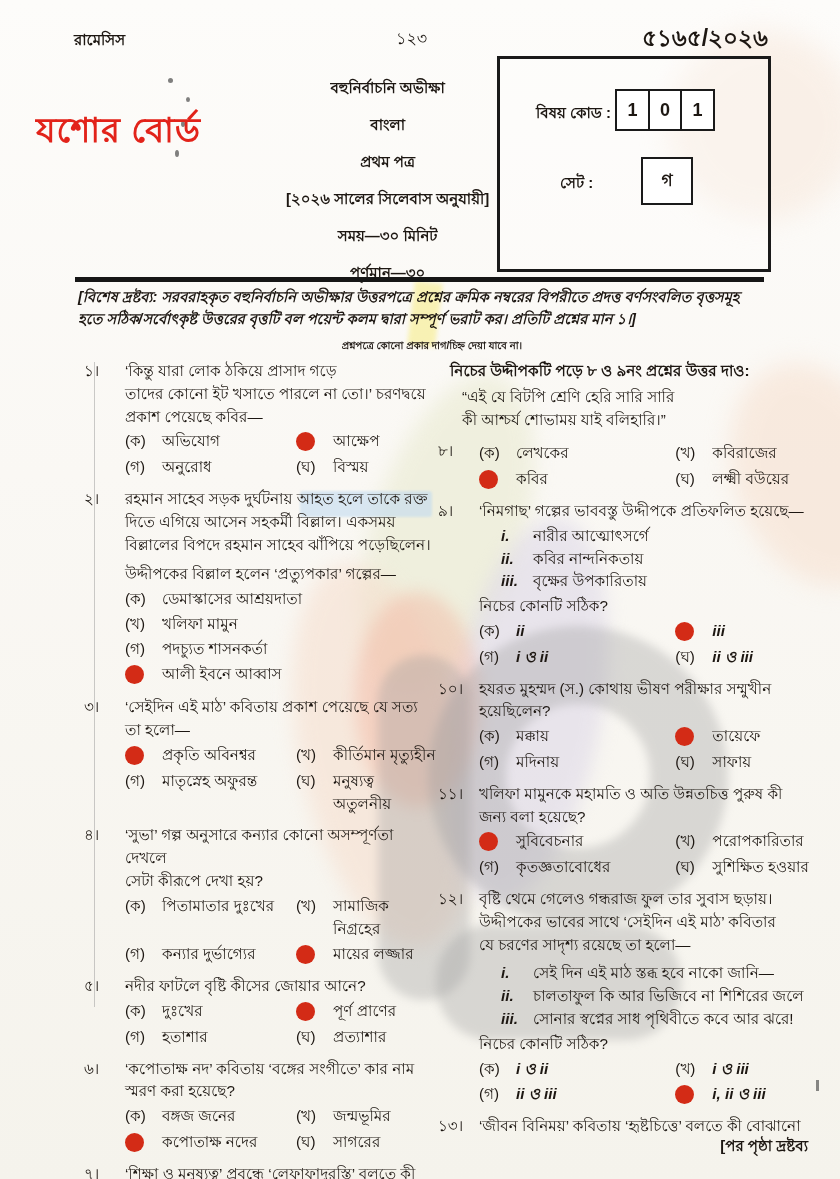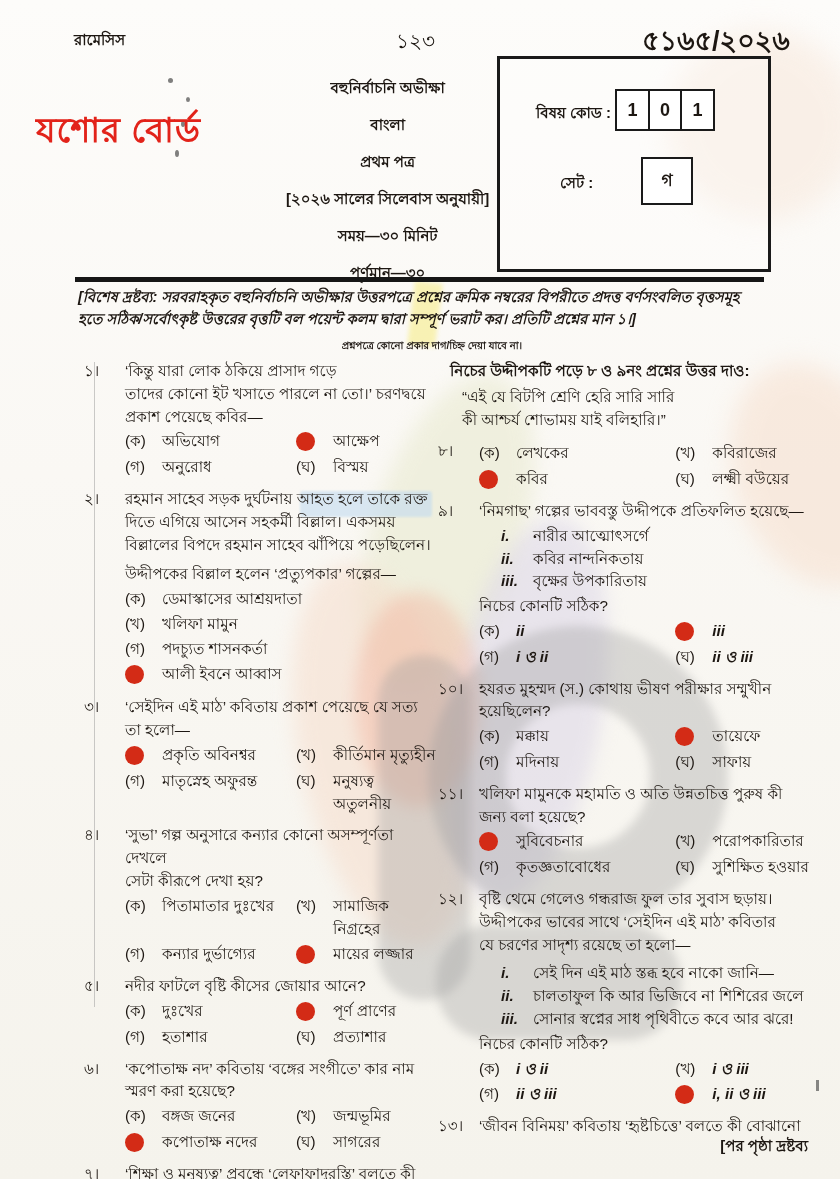--- a/index.html
+++ b/index.html
@@ -18,22 +18,22 @@
   .wm-gray-bar{left:378px;top:655px;width:92px;height:345px;border-radius:46px;background:#9d9d9d;opacity:.34;filter:blur(5px);}
   .wm-gray-blob{left:436px;top:925px;width:245px;height:115px;border-radius:55px;background:#9d9d9d;opacity:.34;filter:blur(5px);}
   .hl-yellow{left:411px;top:282px;width:28px;height:64px;background:#f7ee92;opacity:.65;filter:blur(2px);transform:rotate(7deg);}
   .hl-blue{left:300px;top:491px;width:132px;height:26px;background:#bed9f1;opacity:.55;border-radius:3px;filter:blur(1px);}
   .ink-dot{position:absolute;z-index:2;background:#4a4a4a;border-radius:50%;opacity:.7;}
   .stray-mark{position:absolute;left:816px;top:1080px;width:3px;height:11px;background:#3a3a3a;opacity:.6;z-index:2;}
   .fold-line{position:absolute;left:94px;top:362px;width:1px;height:645px;background:#8d8d8d;opacity:.45;z-index:1;}
   
   .z{position:relative;z-index:3;}
   .brand{position:absolute;left:74px;top:28px;font-size:15px;font-weight:bold;}
-  .pageno{position:absolute;left:396px;top:26px;font-size:20px;}
-  .serial{position:absolute;left:642px;top:20px;font-size:27px;font-weight:bold;}
+  .pageno{position:absolute;left:396px;top:26px;font-size:16px;}
+  .serial{position:absolute;left:642px;top:20px;font-size:23px;font-weight:bold;}
   .board{position:absolute;left:36px;top:104px;font-size:34px;font-weight:bold;color:#e2231a;letter-spacing:1px;}
   .titleblock{position:absolute;left:286px;top:76px;font-size:15px;font-weight:bold;}
   .titleblock div{margin-bottom:12px;text-align:center;}
   .titleblock .gap{margin-top:6px;}
   .codebox{position:absolute;left:497px;top:56px;width:268px;height:210px;border:3px solid #1a1a1a;background:rgba(255,255,255,.25);}
   .codelabel{position:absolute;left:36px;top:42px;font-size:15px;font-weight:bold;}
   .digits{position:absolute;left:115px;top:30px;display:flex;}
   .digitcell{width:31px;height:38px;border:2.5px solid #1a1a1a;margin-left:-2.5px;background:#fff;
              display:flex;align-items:center;justify-content:center;font-size:18px;font-weight:bold;}
   .digits .digitcell:first-child{margin-left:0;}

